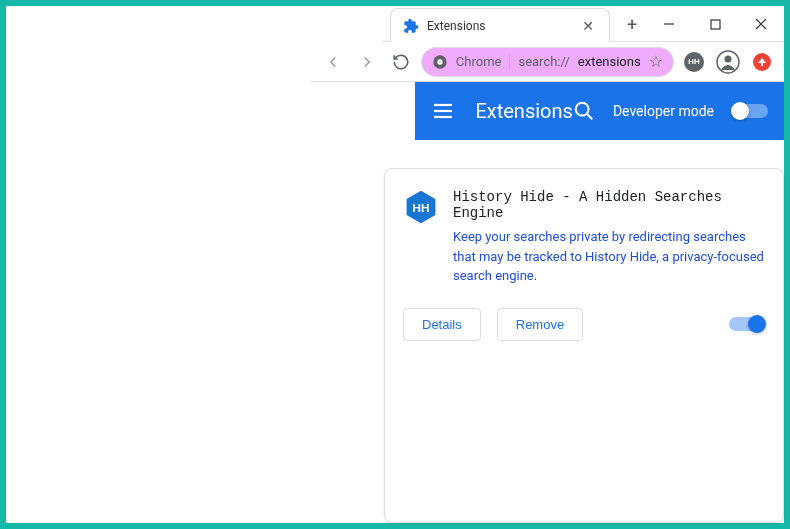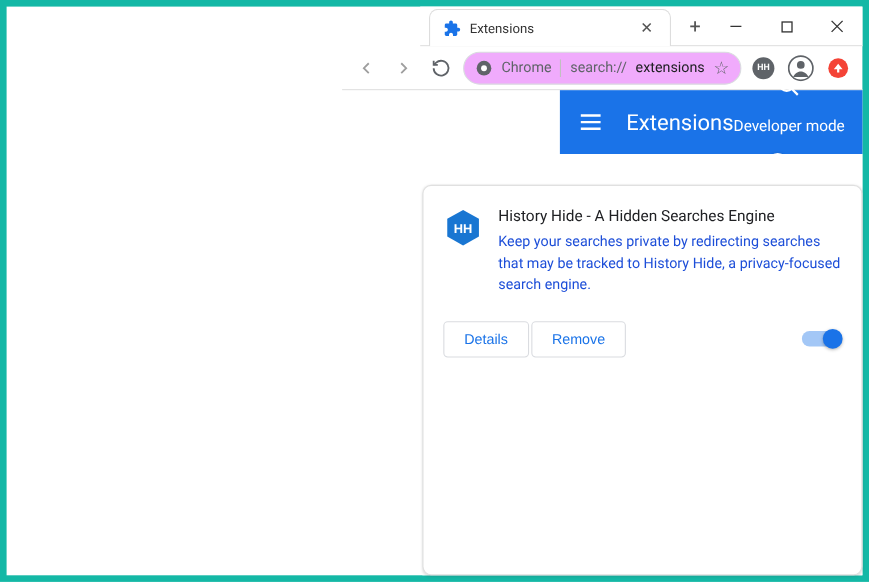--- a/index.html
+++ b/index.html
@@ -126,21 +126,21 @@
       color: #fff;
     }
     .menu-icon { width: 24px; height: 24px; cursor: pointer; }
     .page-title {
       font-size: 20px;
       font-weight: 400;
       margin-left: 20px;
     }
     .header-right {
       margin-left: auto;
-      display: flex; align-items: center; gap: 18px; flex-direction: column;
+      display: flex; align-items: center; gap: 18px;
     }
     .search-icon { width: 22px; height: 22px; cursor: pointer; }
     .dev-label { font-size: 14px; }
     .toggle {
       width: 36px; height: 14px; border-radius: 7px;
       background: rgba(255,255,255,0.35);
       position: relative; cursor: pointer;
     }
     .toggle-knob {
       width: 18px; height: 18px; border-radius: 50%;
@@ -182,31 +182,32 @@
     .ext-logo {
       width: 36px; height: 36px;
       flex-shrink: 0;
     }
     .ext-info { flex: 1; }
     .ext-name {
       font-size: 14px;
       color: #202124;
       font-weight: 400;
       margin-bottom: 6px;
+      font-family: Liberation Mono, monospace;
     }
     .ext-desc {
       font-size: 13px;
       color: #1d4ed8;
       line-height: 1.5;
     }
     .card-bottom {
       margin-top: 22px;
       display: flex;
       align-items: center;
-      gap: 2px;
+      gap: 16px;
     }
     .card-btn {
       border: 1px solid #dadce0;
       background: #fff;
       color: #1a73e8;
       font-size: 13px;
       font-weight: 500;
       padding: 8px 18px;
       border-radius: 4px;
       cursor: pointer;

